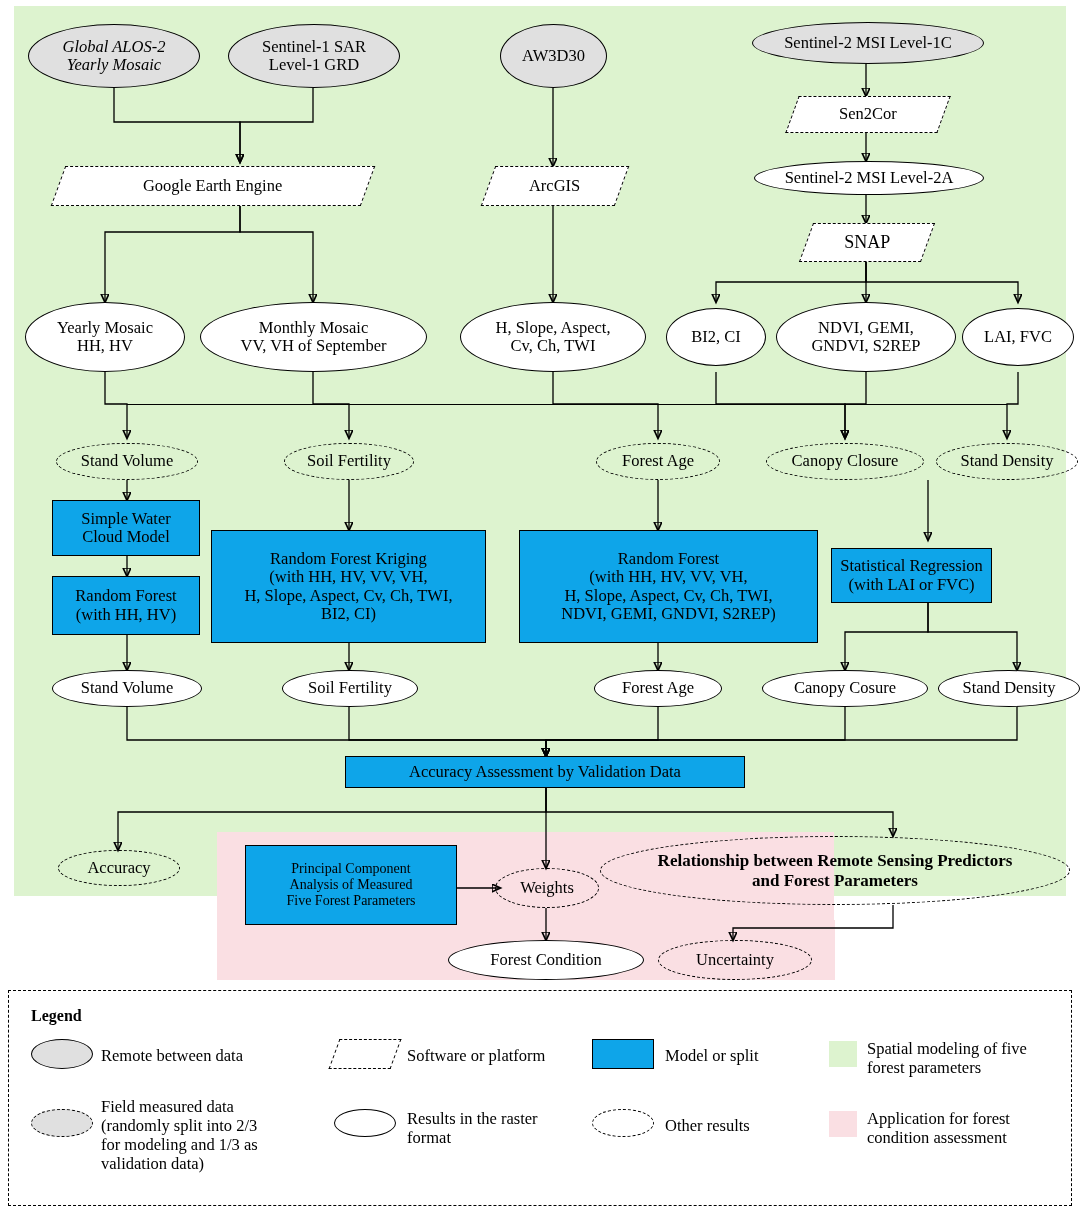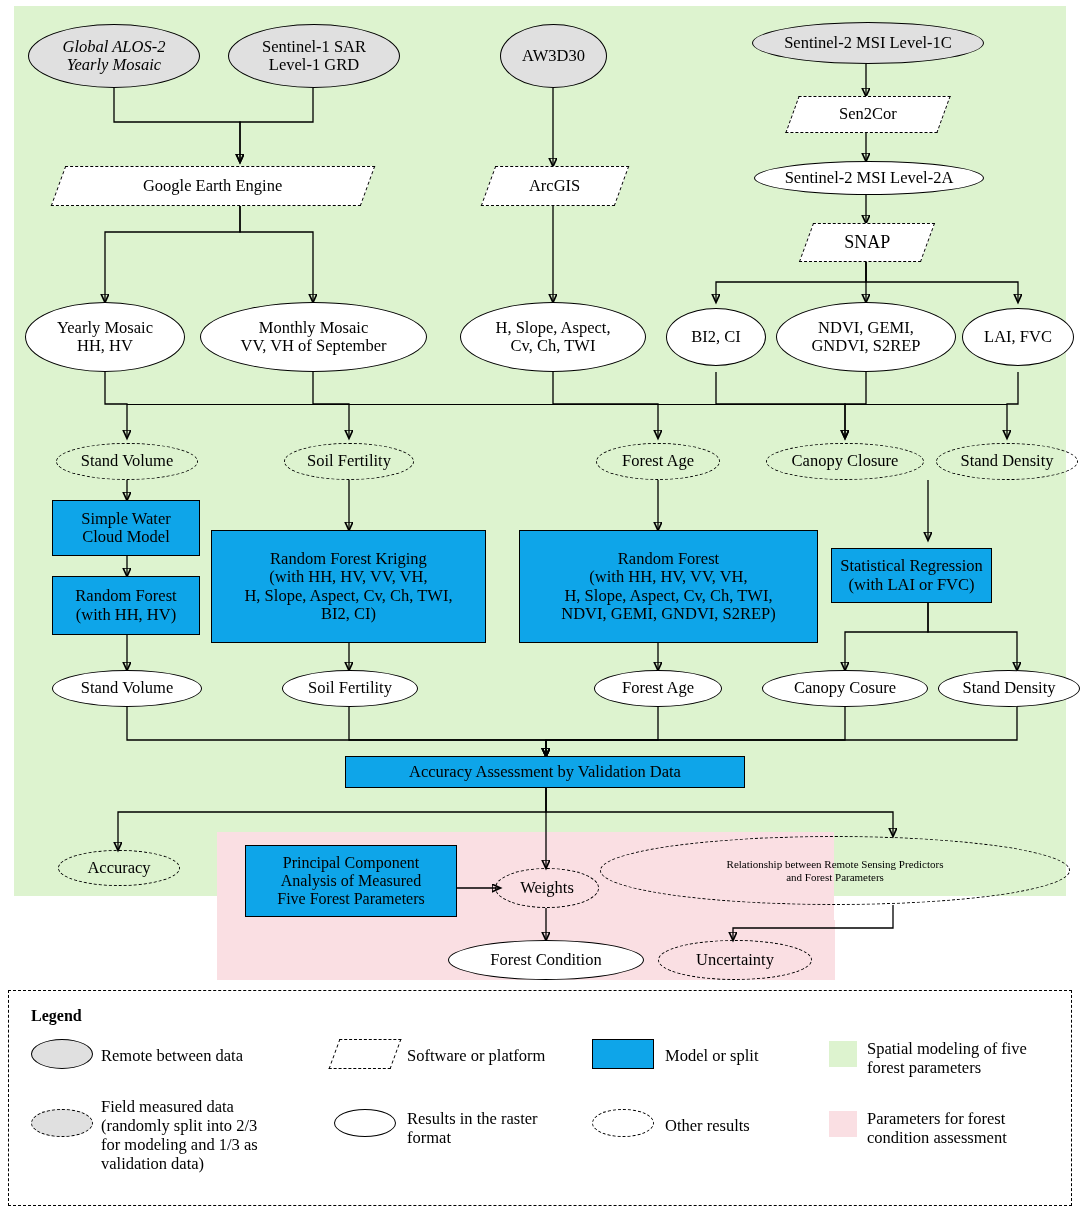--- a/index.html
+++ b/index.html
@@ -234,31 +234,31 @@
   </div>
 
   <div class="node rect" style="left:345px;top:756px;width:400px;height:32px;font-size:16.5px;">
     <span>Accuracy Assessment by Validation Data</span>
   </div>
 
   <div class="node ell-dash" style="left:58px;top:850px;width:122px;height:36px;font-size:16.5px;">
     <span>Accuracy</span>
   </div>
 
-  <div class="node rect" style="left:245px;top:845px;width:212px;height:72px;font-size:16px;">
+  <div class="node rect" style="left:245px;top:845px;width:212px;height:80px;font-size:14px;">
     <span style="white-space:pre-line">Principal Component
 Analysis of Measured
 Five Forest Parameters</span>
   </div>
 
   <div class="node ell-dash" style="left:495px;top:868px;width:104px;height:40px;font-size:16.5px;">
     <span>Weights</span>
   </div>
 
-  <div class="node ell-dash" style="left:600px;top:836px;width:586px;height:69px;font-size:11px;max-width:470px;">
+  <div class="node ell-dash" style="left:600px;top:836px;width:586px;height:69px;font-size:17px;max-width:470px;font-weight:bold;">
     <span style="white-space:pre-line">Relationship between Remote Sensing Predictors
 and Forest Parameters</span>
   </div>
 
   <div class="node ell" style="left:448px;top:940px;width:196px;height:40px;font-size:16.5px;">
     <span>Forest Condition</span>
   </div>
   <div class="node ell-dash" style="left:658px;top:940px;width:154px;height:40px;font-size:16.5px;">
     <span>Uncertainty</span>
   </div>
@@ -287,18 +287,18 @@
 validation data)</div>
 
       <div class="node ell" style="left:325px;top:118px;width:62px;height:28px;"></div>
       <div class="lg-text" style="left:398px;top:118px;white-space:pre-line;">Results in the raster
 format</div>
 
       <div class="node ell-dash" style="left:583px;top:118px;width:62px;height:28px;"></div>
       <div class="lg-text" style="left:656px;top:125px;white-space:pre-line;">Other results</div>
 
       <div class="sw sw-pink" style="left:820px;top:120px;width:28px;height:26px;"></div>
-      <div class="lg-text" style="left:858px;top:118px;white-space:pre-line;">Parameters for forest
+      <div class="lg-text" style="left:858px;top:118px;white-space:pre-line;">Application for forest
 condition assessment</div>
     </div>
   </div>
 
 </div>
 
 </body></html>

